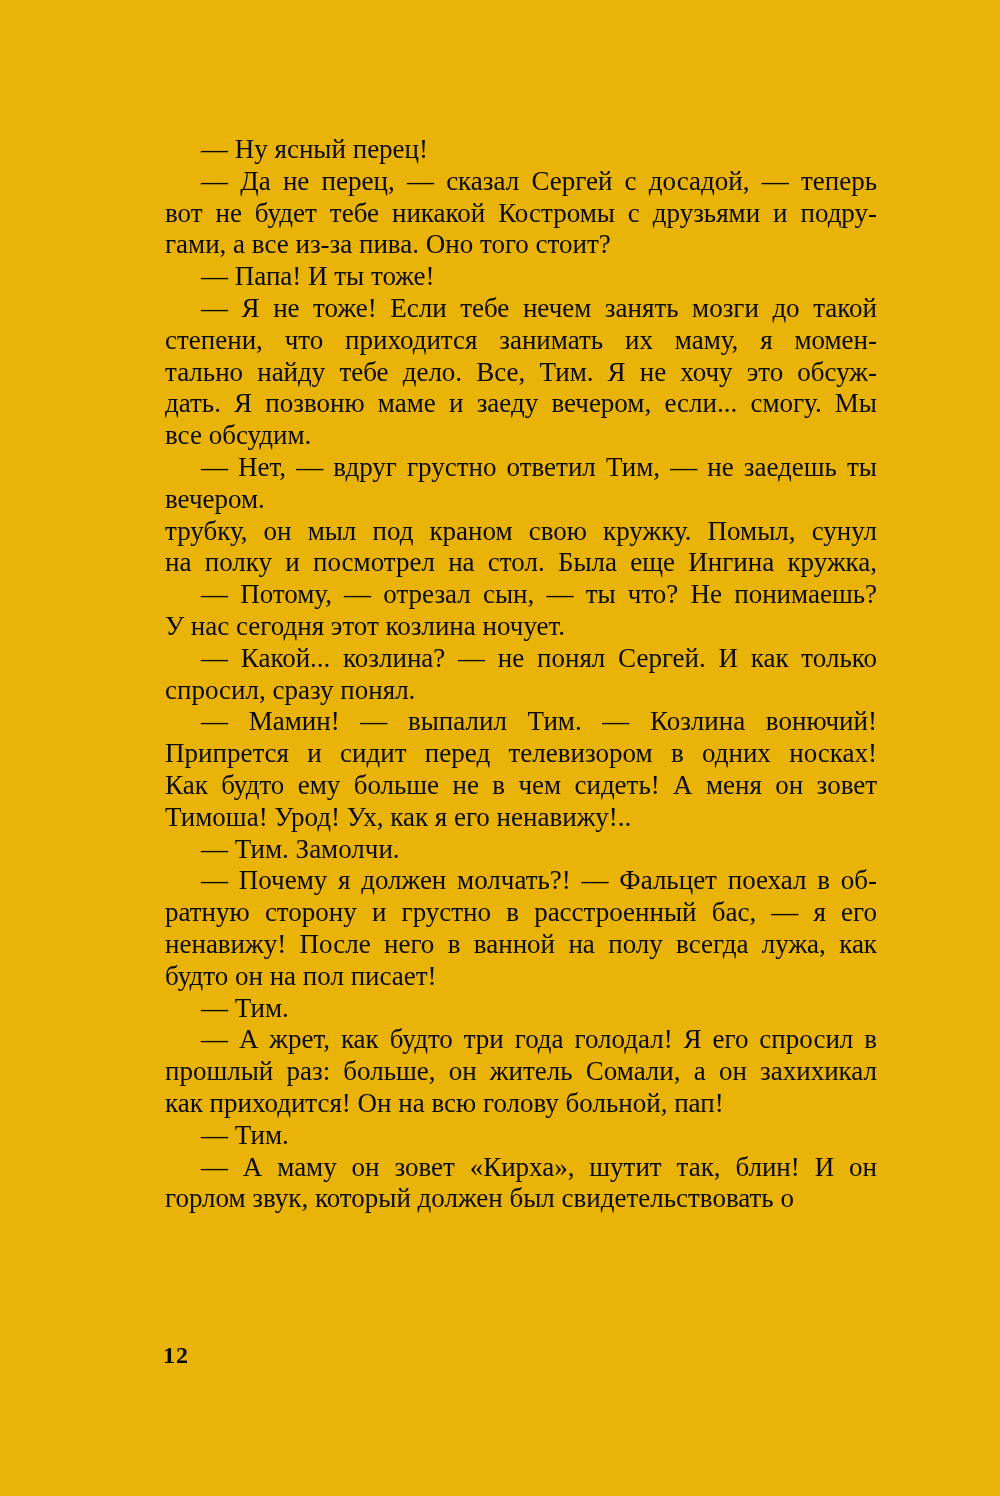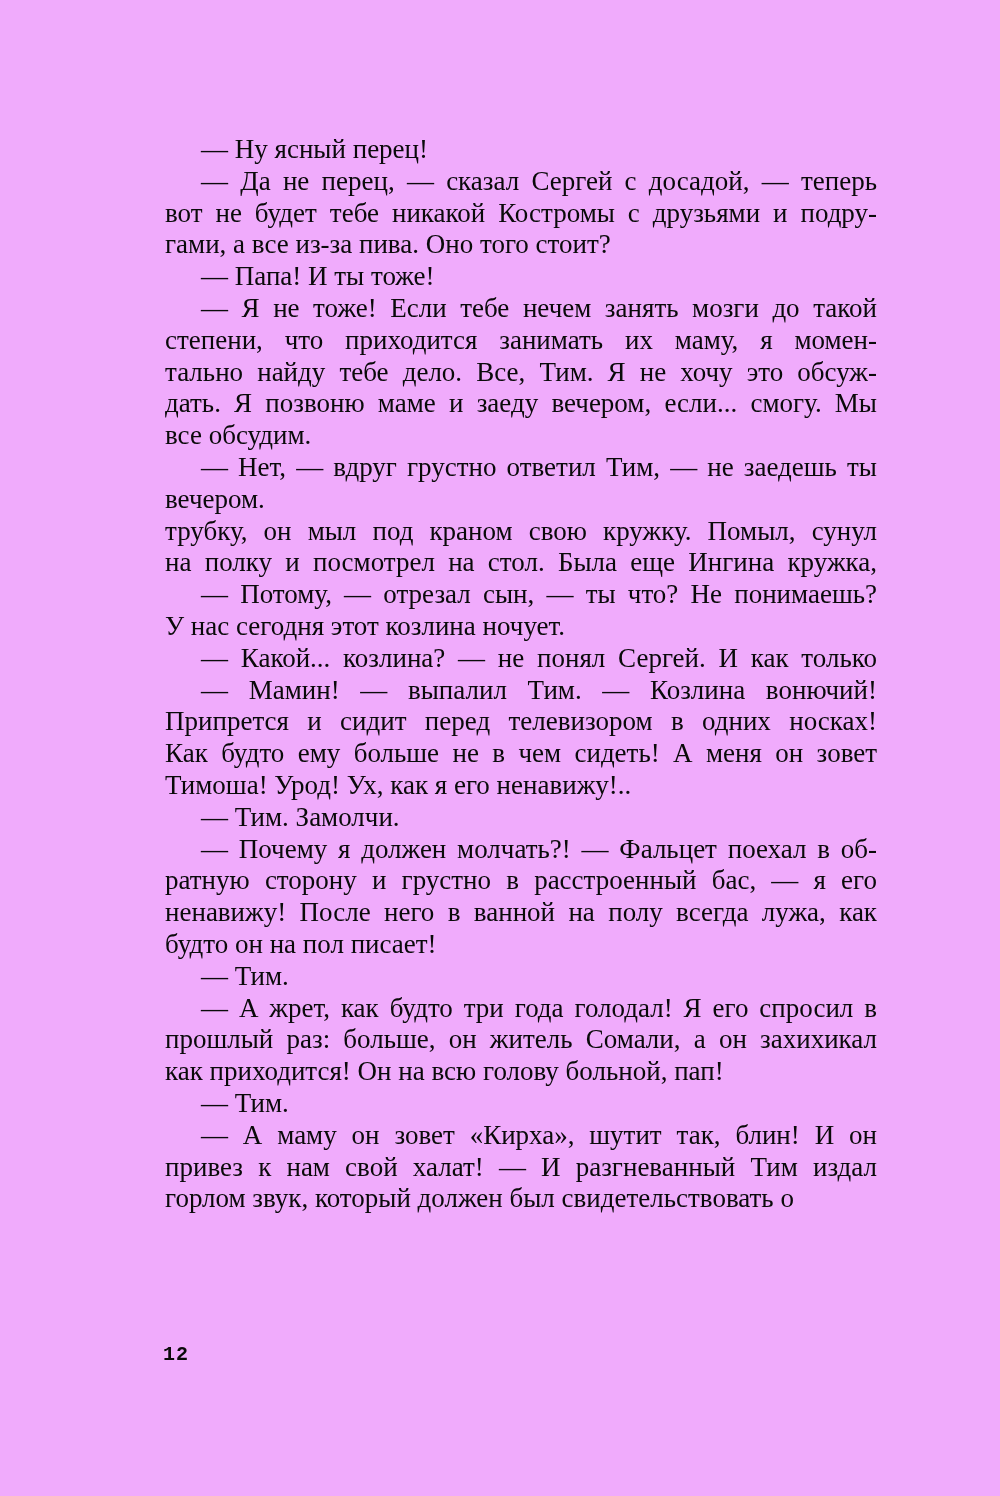--- a/index.html
+++ b/index.html
@@ -11,21 +11,21 @@
     height: 1496px;
     background: #ffffff;
     position: relative;
     overflow: hidden;
   }
   .book-page {
     position: absolute;
     left: 0; top: 0;
     width: 1000px;
     height: 1496px;
-    background: #f0abfc;
+    background: #eab308;
     color: #000000;
   }
   .text-block {
     position: absolute;
     left: 165px;
     top: 134px;
     width: 712px;
     font-family: "Liberation Serif", "DejaVu Serif", serif;
     font-size: 27px;
     line-height: 31.8px;
@@ -44,23 +44,23 @@
     text-align-last: justify;
   }
   .line.last {
     text-align: left;
     text-align-last: left;
   }
   .page-number {
     position: absolute;
     left: 163px;
     top: 1338px;
-    font-family: Liberation Mono, monospace;
+    font-family: Liberation Serif, serif;
     font-weight: 700;
-    font-size: 20px;
+    font-size: 24px;
     line-height: 34px;
     color: #0a0a0a;
     letter-spacing: 1px;
   }
 </style>
 </head>
 <body>
 
 <div class="book-page">
   <div class="text-block">
@@ -89,20 +89,21 @@
       <div class="para">
         <div class="line just">трубку, он мыл под краном свою кружку. Помыл, сунул</div>
         <div class="line just">на полку и посмотрел на стол. Была еще Ингина кружка,</div>
       </div>
       <div class="para">
         <div class="line first just">— Потому, — отрезал сын, — ты что? Не понимаешь?</div>
         <div class="line last">У нас сегодня этот козлина ночует.</div>
       </div>
       <div class="para">
         <div class="line first just">— Какой... козлина? — не понял Сергей. И как только</div>
+        <div class="line last">спросил, сразу понял.</div>
       </div>
       <div class="para">
         <div class="line first just">— Мамин! — выпалил Тим. — Козлина вонючий!</div>
         <div class="line just">Припрется и сидит перед телевизором в одних носках!</div>
         <div class="line just">Как будто ему больше не в чем сидеть! А меня он зовет</div>
         <div class="line last">Тимоша! Урод! Ух, как я его ненавижу!..</div>
       </div>
       <div class="para">
         <div class="line first last">— Тим. Замолчи.</div>
       </div>
@@ -118,18 +119,17 @@
       <div class="para">
         <div class="line first just">— А жрет, как будто три года голодал! Я его спросил в</div>
         <div class="line just">прошлый раз: больше, он житель Сомали, а он захихикал</div>
         <div class="line last">как приходится! Он на всю голову больной, пап!</div>
       </div>
       <div class="para">
         <div class="line first last">— Тим.</div>
       </div>
       <div class="para">
         <div class="line first just">— А маму он зовет «Кирха», шутит так, блин! И он</div>
-        <div class="line just">привез к нам свой халат! — И разгневанный Тим издал</div>
         <div class="line last">горлом звук, который должен был свидетельствовать о</div>
       </div>
     </div>
   <div class="page-number">12</div>
 </div>
 
 </body></html>

